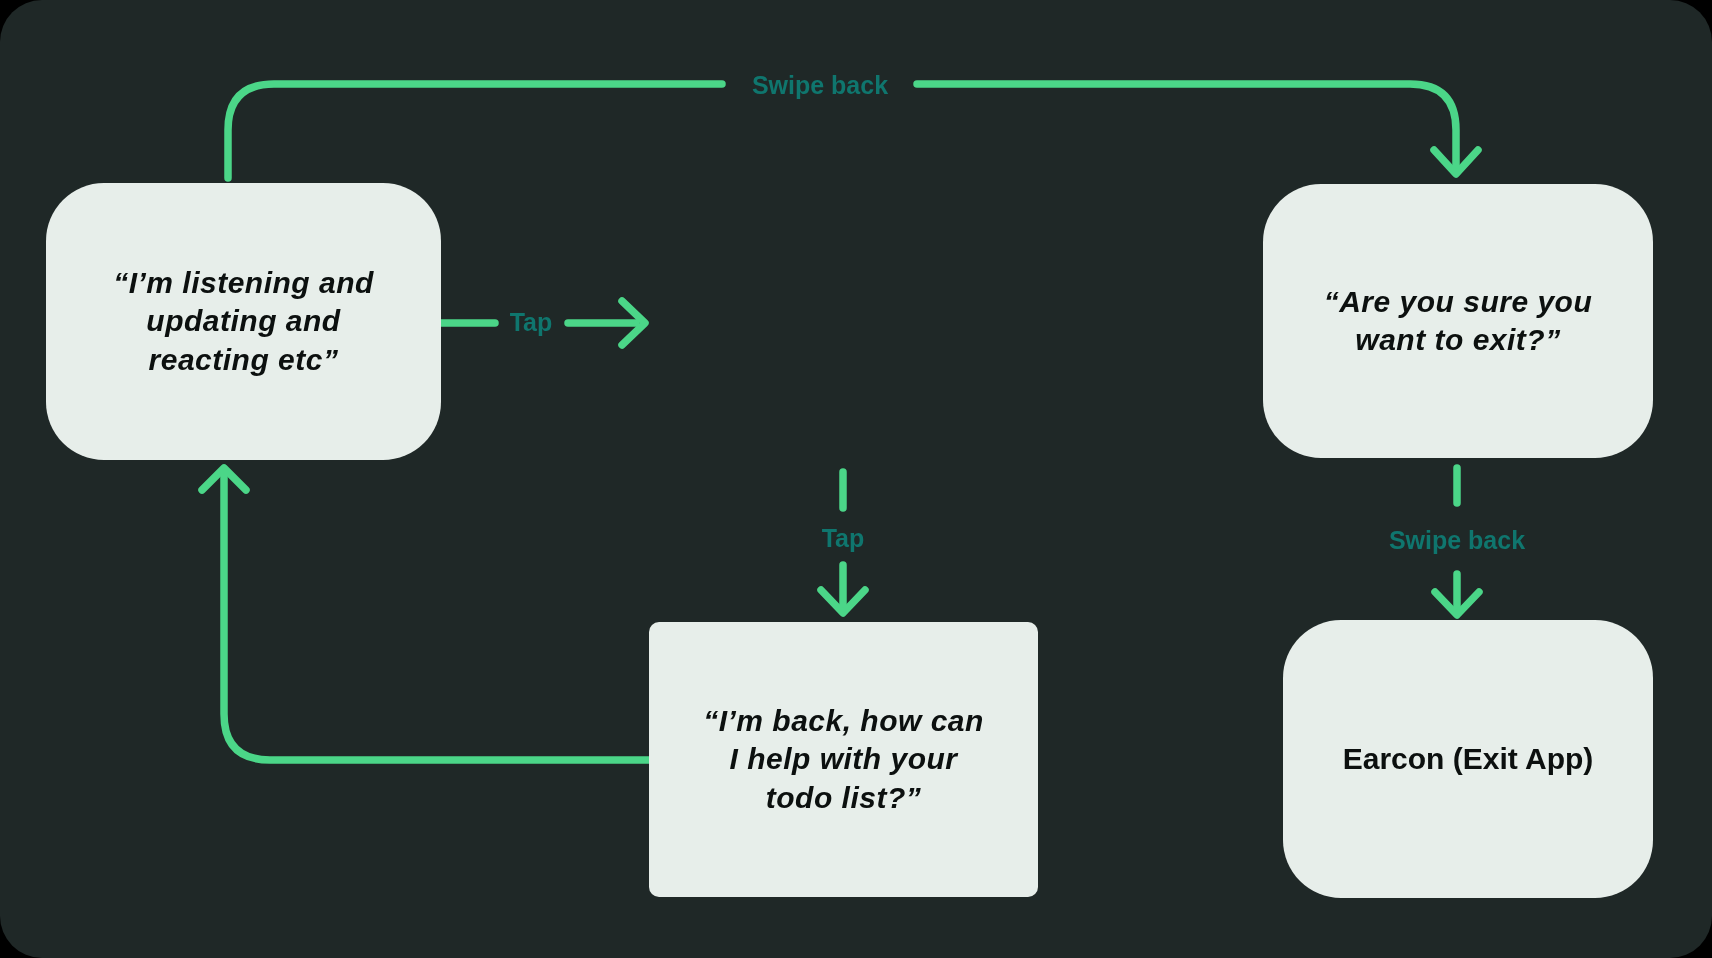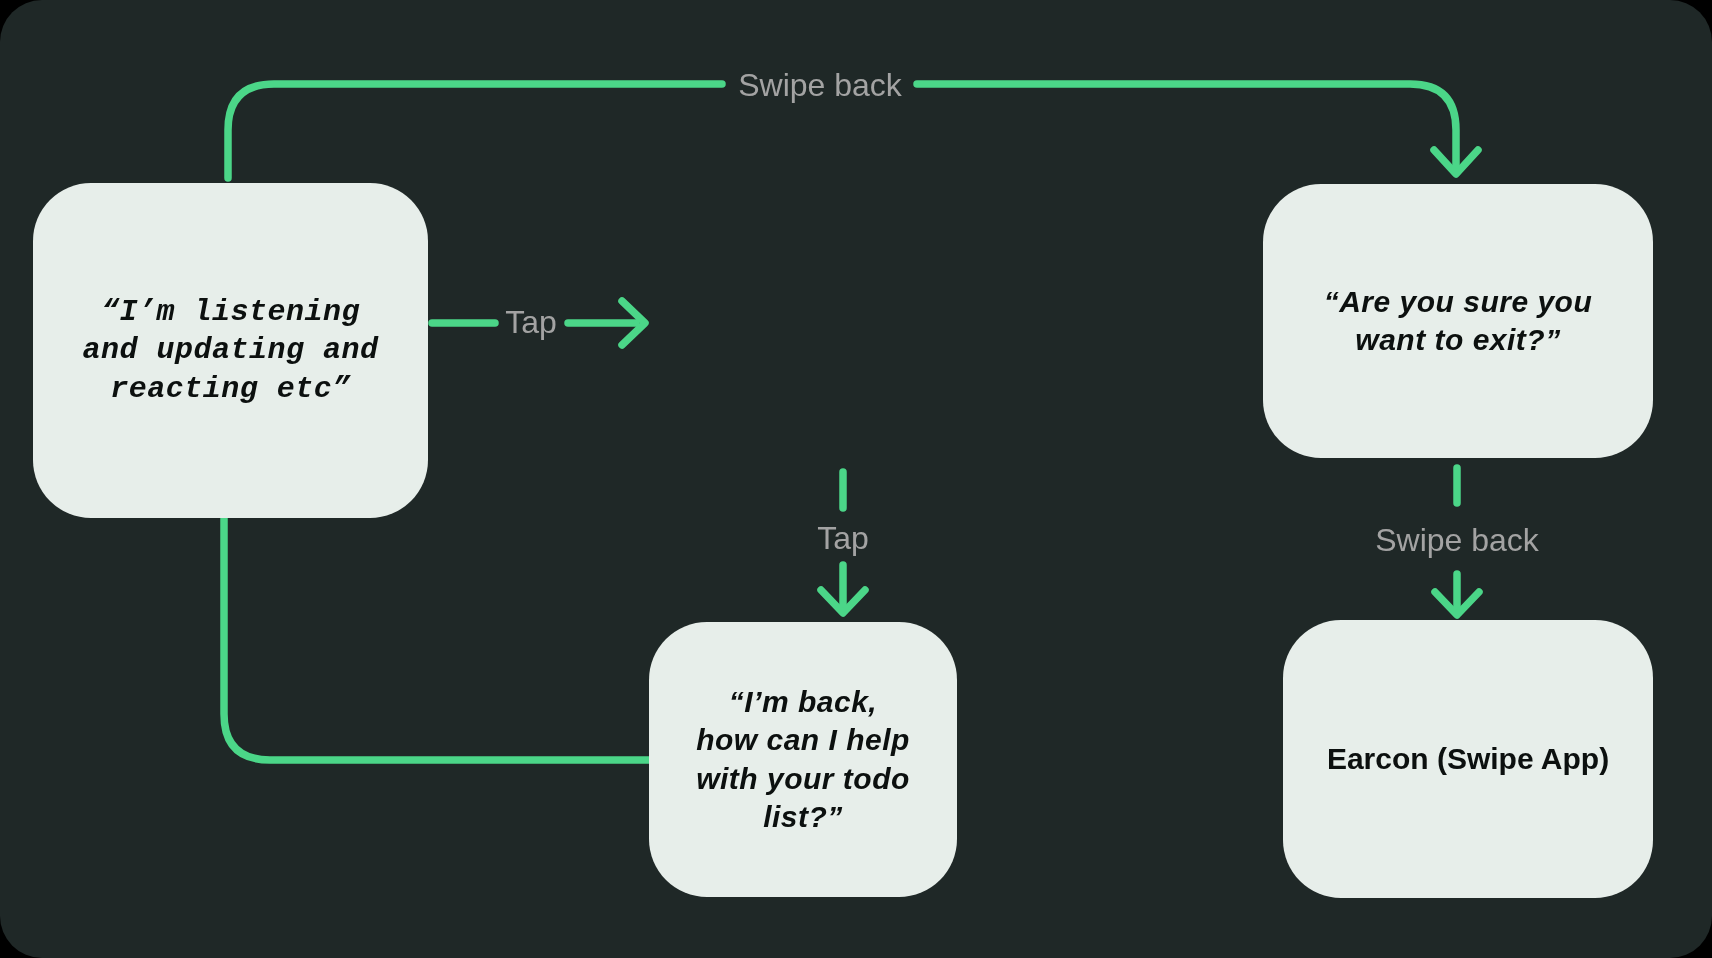--- a/index.html
+++ b/index.html
@@ -49,31 +49,31 @@
     font-weight: 700;
     font-size: 30px;
     line-height: 1.28;
     box-sizing: border-box;
     padding: 20px 38px;
   }
   .node.quote {
     font-style: italic;
     letter-spacing: 0.5px;
   }
-  .node-listening   { left: 33px;   top: 183px; width: 395px; height: 335px; font-family: Liberation Mono, monospace; }
+  .node-listening   { left: 46px;   top: 183px; width: 395px; height: 277px; }
   .node-paused      { left: 648px;  top: 184px; width: 390px; height: 276px; }
   .node-confirm     { left: 1263px; top: 184px; width: 390px; height: 274px; padding: 20px 60px; justify-content: center; }
-  .node-backtodo    { left: 649px;  top: 622px; width: 308px; height: 275px; padding: 20px 46px; }
+  .node-backtodo    { left: 649px;  top: 622px; width: 389px; height: 275px; padding: 20px 46px; border-radius: 10px; }
   .node-earcon      { left: 1283px; top: 620px; width: 370px; height: 278px; }
   .edge-label {
     position: absolute;
     transform: translate(-50%, -50%);
-    color: #a3a3a3;
-    font-weight: 400;
-    font-size: 32px;
+    color: #0f766e;
+    font-weight: 700;
+    font-size: 25px;
     white-space: nowrap;
   }
   .label-swipe-top   { left: 820px;  top: 85px;  }
   .label-tap-h       { left: 531px;  top: 322px; }
   .label-tap-v       { left: 843px;  top: 538px; }
   .label-swipe-right { left: 1457px; top: 540px; }
 </style>
 </head>
 <body>
 
@@ -119,20 +119,20 @@
 
   <div class="node quote node-confirm">
     <span>“Are you sure you want to exit?”</span>
   </div>
 
   <div class="node quote node-backtodo">
     <span>“I’m back, how can I help with your todo list?”</span>
   </div>
 
   <div class="node node-earcon">
-    <span>Earcon (Swipe App)</span>
+    <span>Earcon (Exit App)</span>
   </div>
 
   <div class="edge-label label-swipe-top">Swipe back</div>
   <div class="edge-label label-tap-h">Tap</div>
   <div class="edge-label label-tap-v">Tap</div>
   <div class="edge-label label-swipe-right">Swipe back</div>
 </div>
 
 </body></html>

